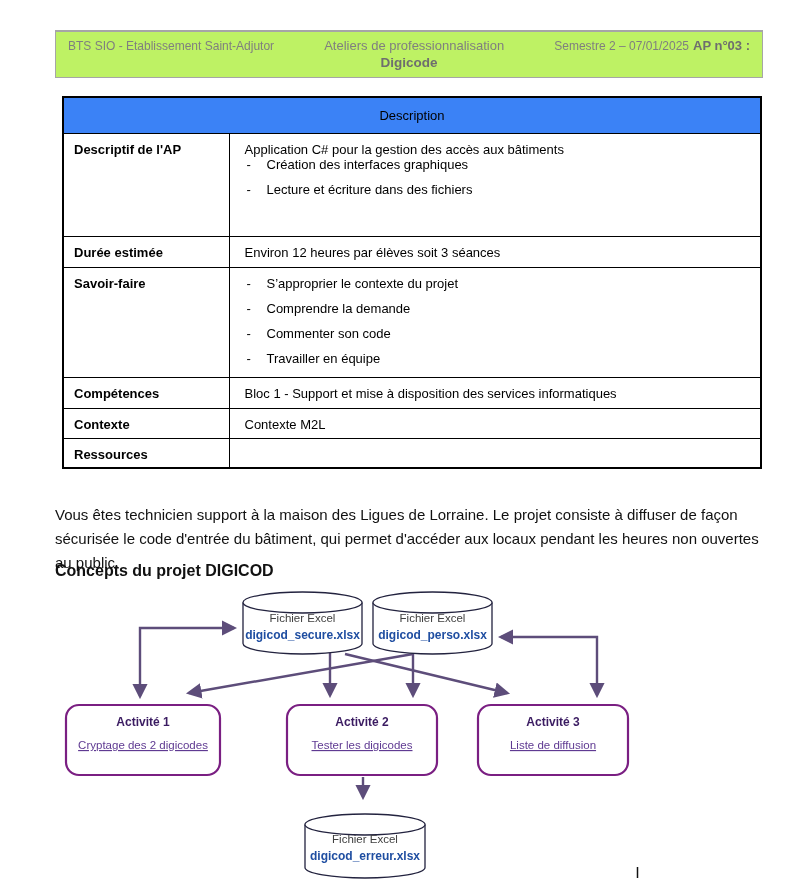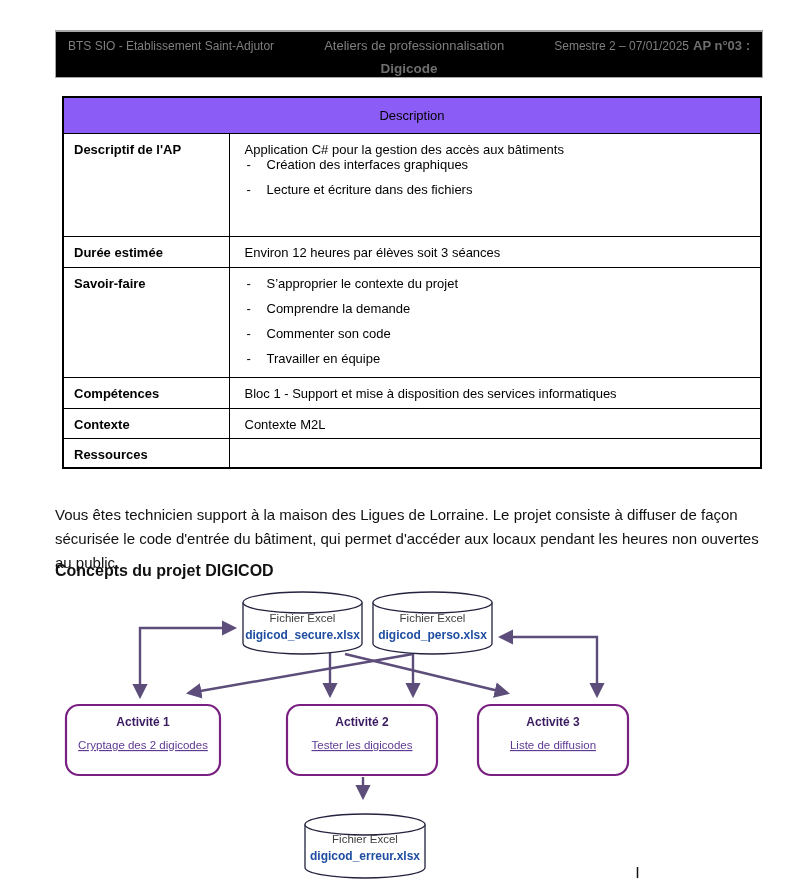--- a/index.html
+++ b/index.html
@@ -2,35 +2,35 @@
 <html><head>
 <meta charset="utf-8">
 <style>
   html,body{margin:0;padding:0;background:#fff;}
   #page{position:relative;width:790px;height:881px;background:#fff;overflow:hidden;
         font-family:"Liberation Sans",sans-serif;color:#000;}
 
   
   .doc-header{position:absolute;left:55px;top:30px;width:708px;height:48px;
       border:1px solid #a6a6a6;border-top-width:2px;box-sizing:border-box;
-      color:#7f7f7f;background:#000000;}
+      color:#7f7f7f;background:#bef264;}
   .hdr-line1{display:flex;justify-content:space-between;align-items:baseline;
       padding:6px 12px 0 12px;}
   .hdr-left{font-size:12px;}
   .hdr-center{font-size:13px;}
   .hdr-right{font-size:12px;}
   .hdr-right b{font-size:13px;color:#6e6e6e;margin-left:4px;}
-  .hdr-line2{text-align:center;font-weight:bold;font-size:13.5px;color:#6e6e6e;margin-top:8px;}
+  .hdr-line2{text-align:center;font-weight:bold;font-size:13.5px;color:#6e6e6e;margin-top:2px;}
 
   
   .desc-table{position:absolute;left:62px;top:96px;width:700px;border-collapse:collapse;
       table-layout:fixed;font-size:13px;}
   .desc-table td,.desc-table th{border:1px solid #000;vertical-align:top;box-sizing:border-box;}
   .desc-table{border:2px solid #000;}
-  .desc-table th{height:36px;background:#8b5cf6;font-weight:normal;text-align:center;
+  .desc-table th{height:36px;background:#3b82f6;font-weight:normal;text-align:center;
       vertical-align:middle;font-size:13px;}
   .col-label{width:166px;}
   .cell-label{font-weight:bold;padding:8px 6px 0 10px;}
   .cell-value{padding:8px 10px 0 15px;}
   ul.bullets{list-style:none;margin:0;padding:0;}
   ul.bullets li{position:relative;padding-left:22px;margin-bottom:10px;}
   ul.bullets li::before{content:"-";position:absolute;left:2px;}
   .gap-top{margin-top:25px;}
   .sf-bullets li{margin-bottom:13px;}
 

